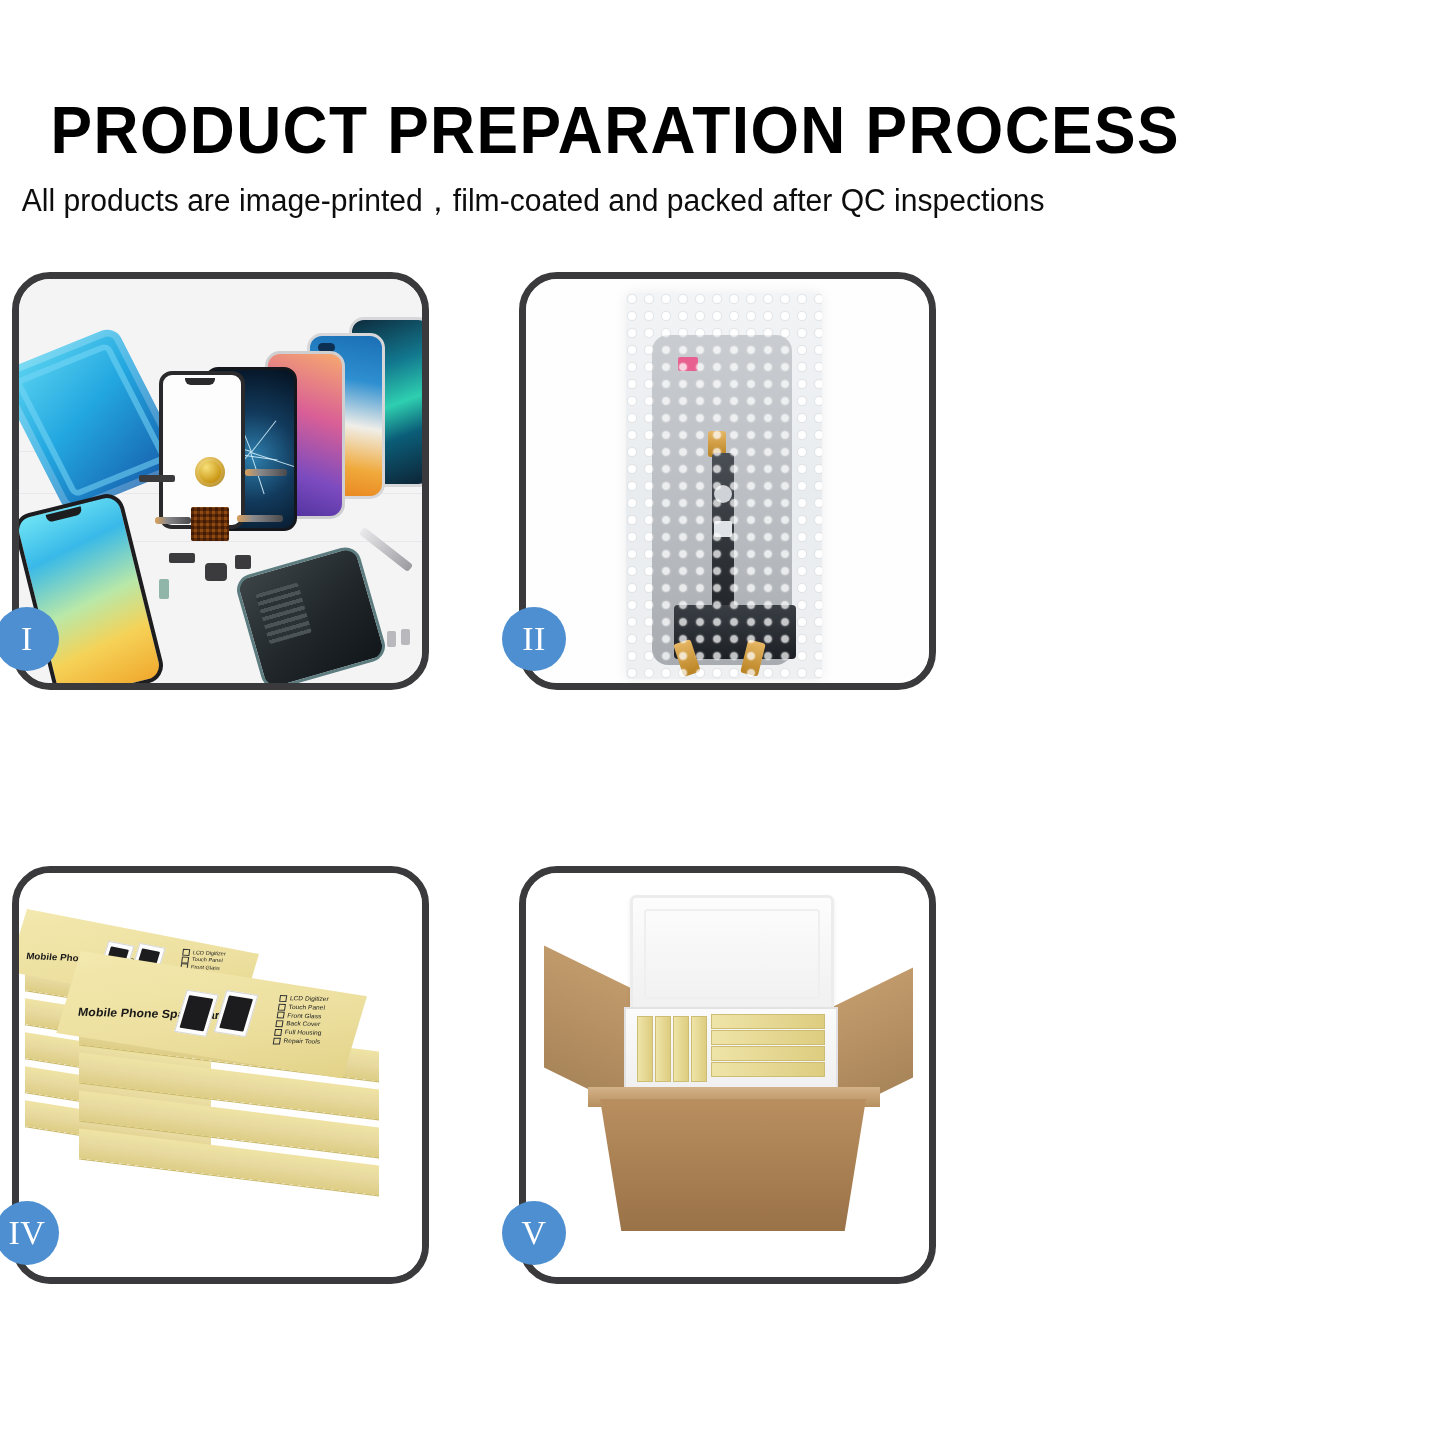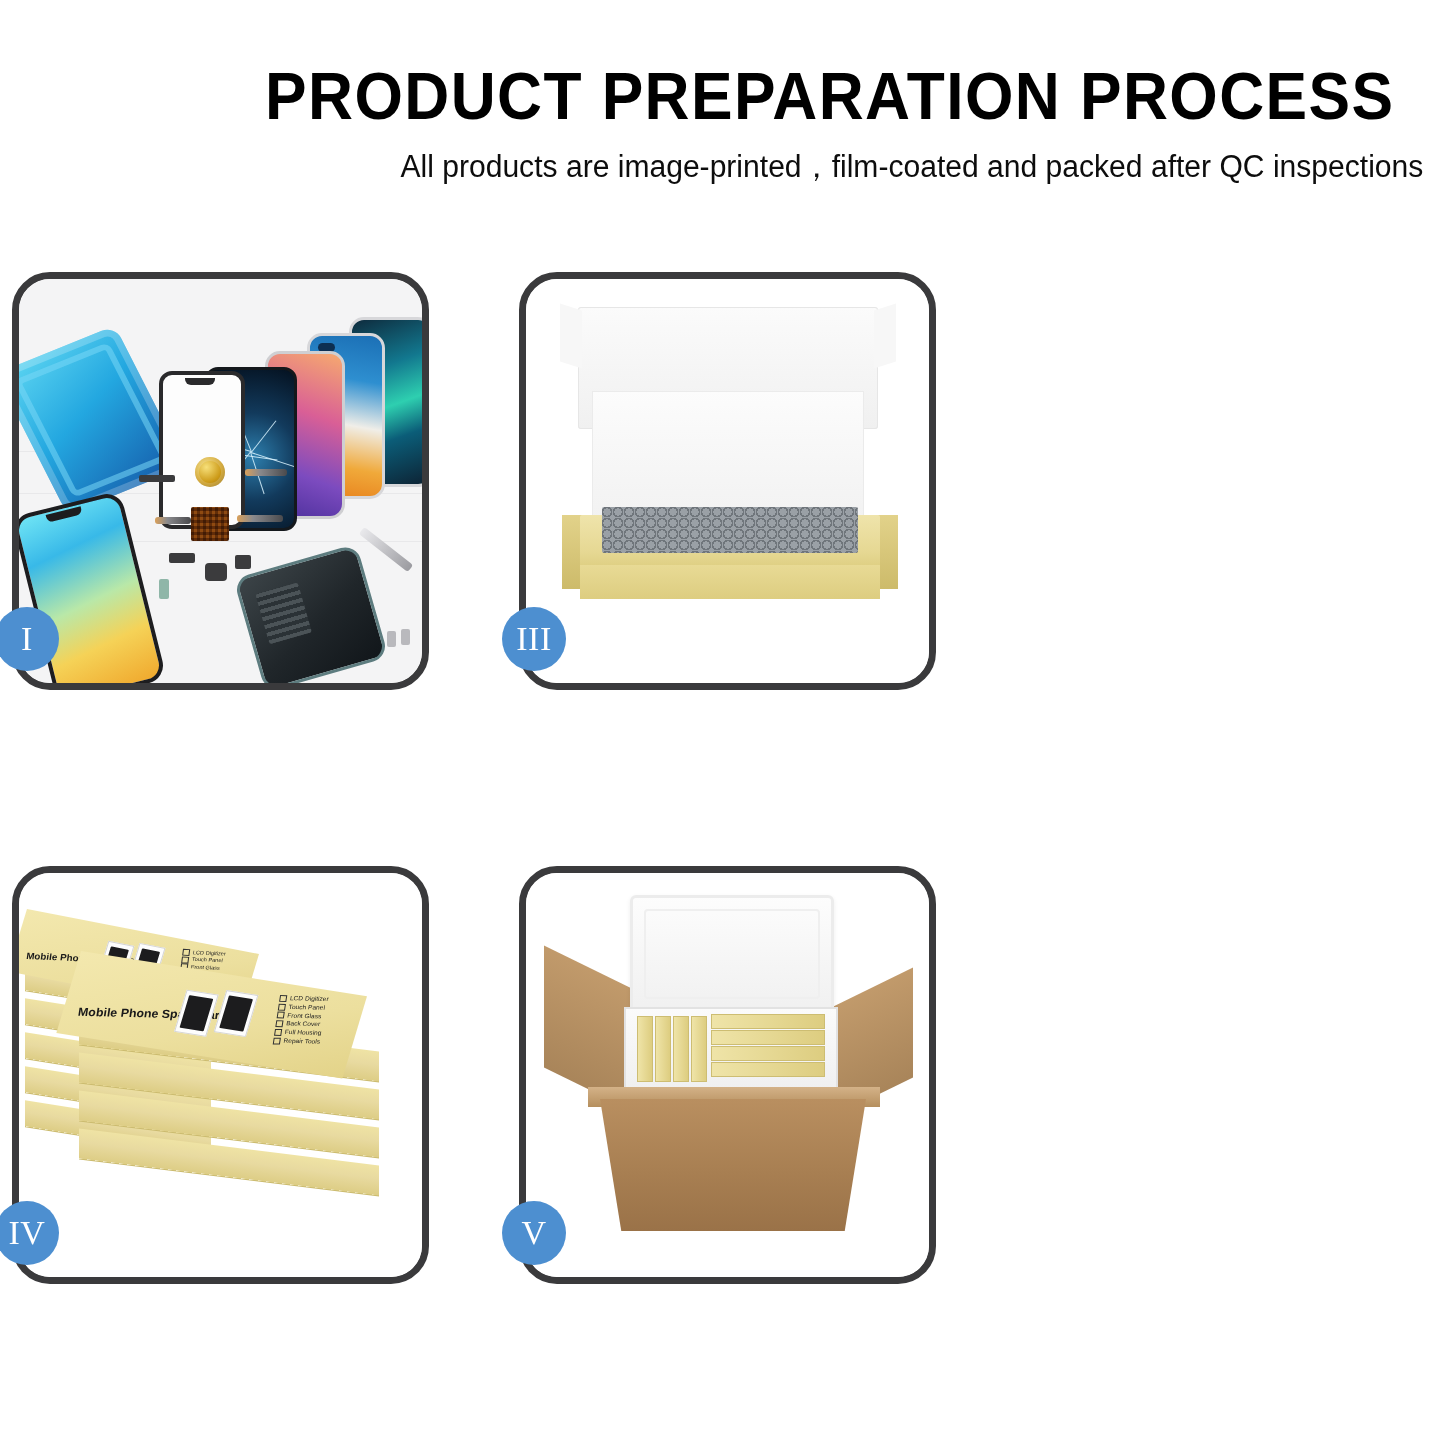--- a/index.html
+++ b/index.html
@@ -9,21 +9,21 @@
   }
   body {
     width: 1445px;
     height: 1445px;
     font-family: "Liberation Sans", sans-serif;
     overflow: hidden;
     position: relative;
   }
 
   
-  .header { width: 100%; text-align: right; padding-top: 62px; }
+  .header { width: 100%; text-align: left; padding-top: 96px; }
   .title {
     font-family: "Liberation Sans Narrow", "Liberation Sans", sans-serif;
     font-size: 67px;
     font-weight: 700;
     letter-spacing: 1.5px;
     color: #000000;
     transform: scaleX(0.93);
     white-space: nowrap;
     line-height: 1.0;
   }
@@ -416,36 +416,41 @@
           <div class="comp" style="left:140px;top:300px;width:10px;height:20px;background:#8fb6a8"></div>
           <div class="backcase"></div>
           <div class="tweezer"></div>
           <div class="comp" style="left:368px;top:352px;width:9px;height:16px;background:#b9b9bd"></div>
           <div class="comp" style="left:382px;top:350px;width:9px;height:16px;background:#b9b9bd"></div>
         </div>
       </div>
       <div class="badge">I</div>
     </div>
 
-
     <div class="card">
       <div class="card-inner">
-        <div class="p3">
-          <div class="lid-back"></div>
-          <div class="foam-sheet"></div>
-          <div class="box3-lflap"></div>
-          <div class="box3-rflap"></div>
-          <div class="box3-body">
-            <div class="box3-inner"></div>
+        <div class="p2">
+          <div class="bag">
+            <div class="screen-in">
+              <div class="pink-lbl"></div>
+              <div class="gold-tab" style="left:56px;top:96px"></div>
+              <div class="strip-flex"></div>
+              <div class="comp" style="left:62px;top:150px;width:18px;height:18px;background:#cfd2d6;border-radius:50%"></div>
+              <div class="comp" style="left:62px;top:186px;width:18px;height:16px;background:#dfe2e6"></div>
+              <div class="conn-bot"></div>
+              <div class="gold-tab" style="left:26px;bottom:-10px;height:34px;transform:rotate(-18deg)"></div>
+              <div class="gold-tab" style="left:92px;bottom:-10px;height:34px;transform:rotate(14deg)"></div>
+            </div>
+            <div class="bub-overlay"></div>
           </div>
-          <div class="box3-front"></div>
         </div>
       </div>
-      <div class="badge">III</div>
+      <div class="badge">II</div>
     </div>
+
   </div>
 
   <div class="row row2">
 
     <div class="card">
       <div class="card-inner">
         <div class="p4">
           <div class="stack">
 
             <div class="ybox" style="left:6px;top:106px;width:186px;height:26px;transform:skewY(9deg)"></div>

